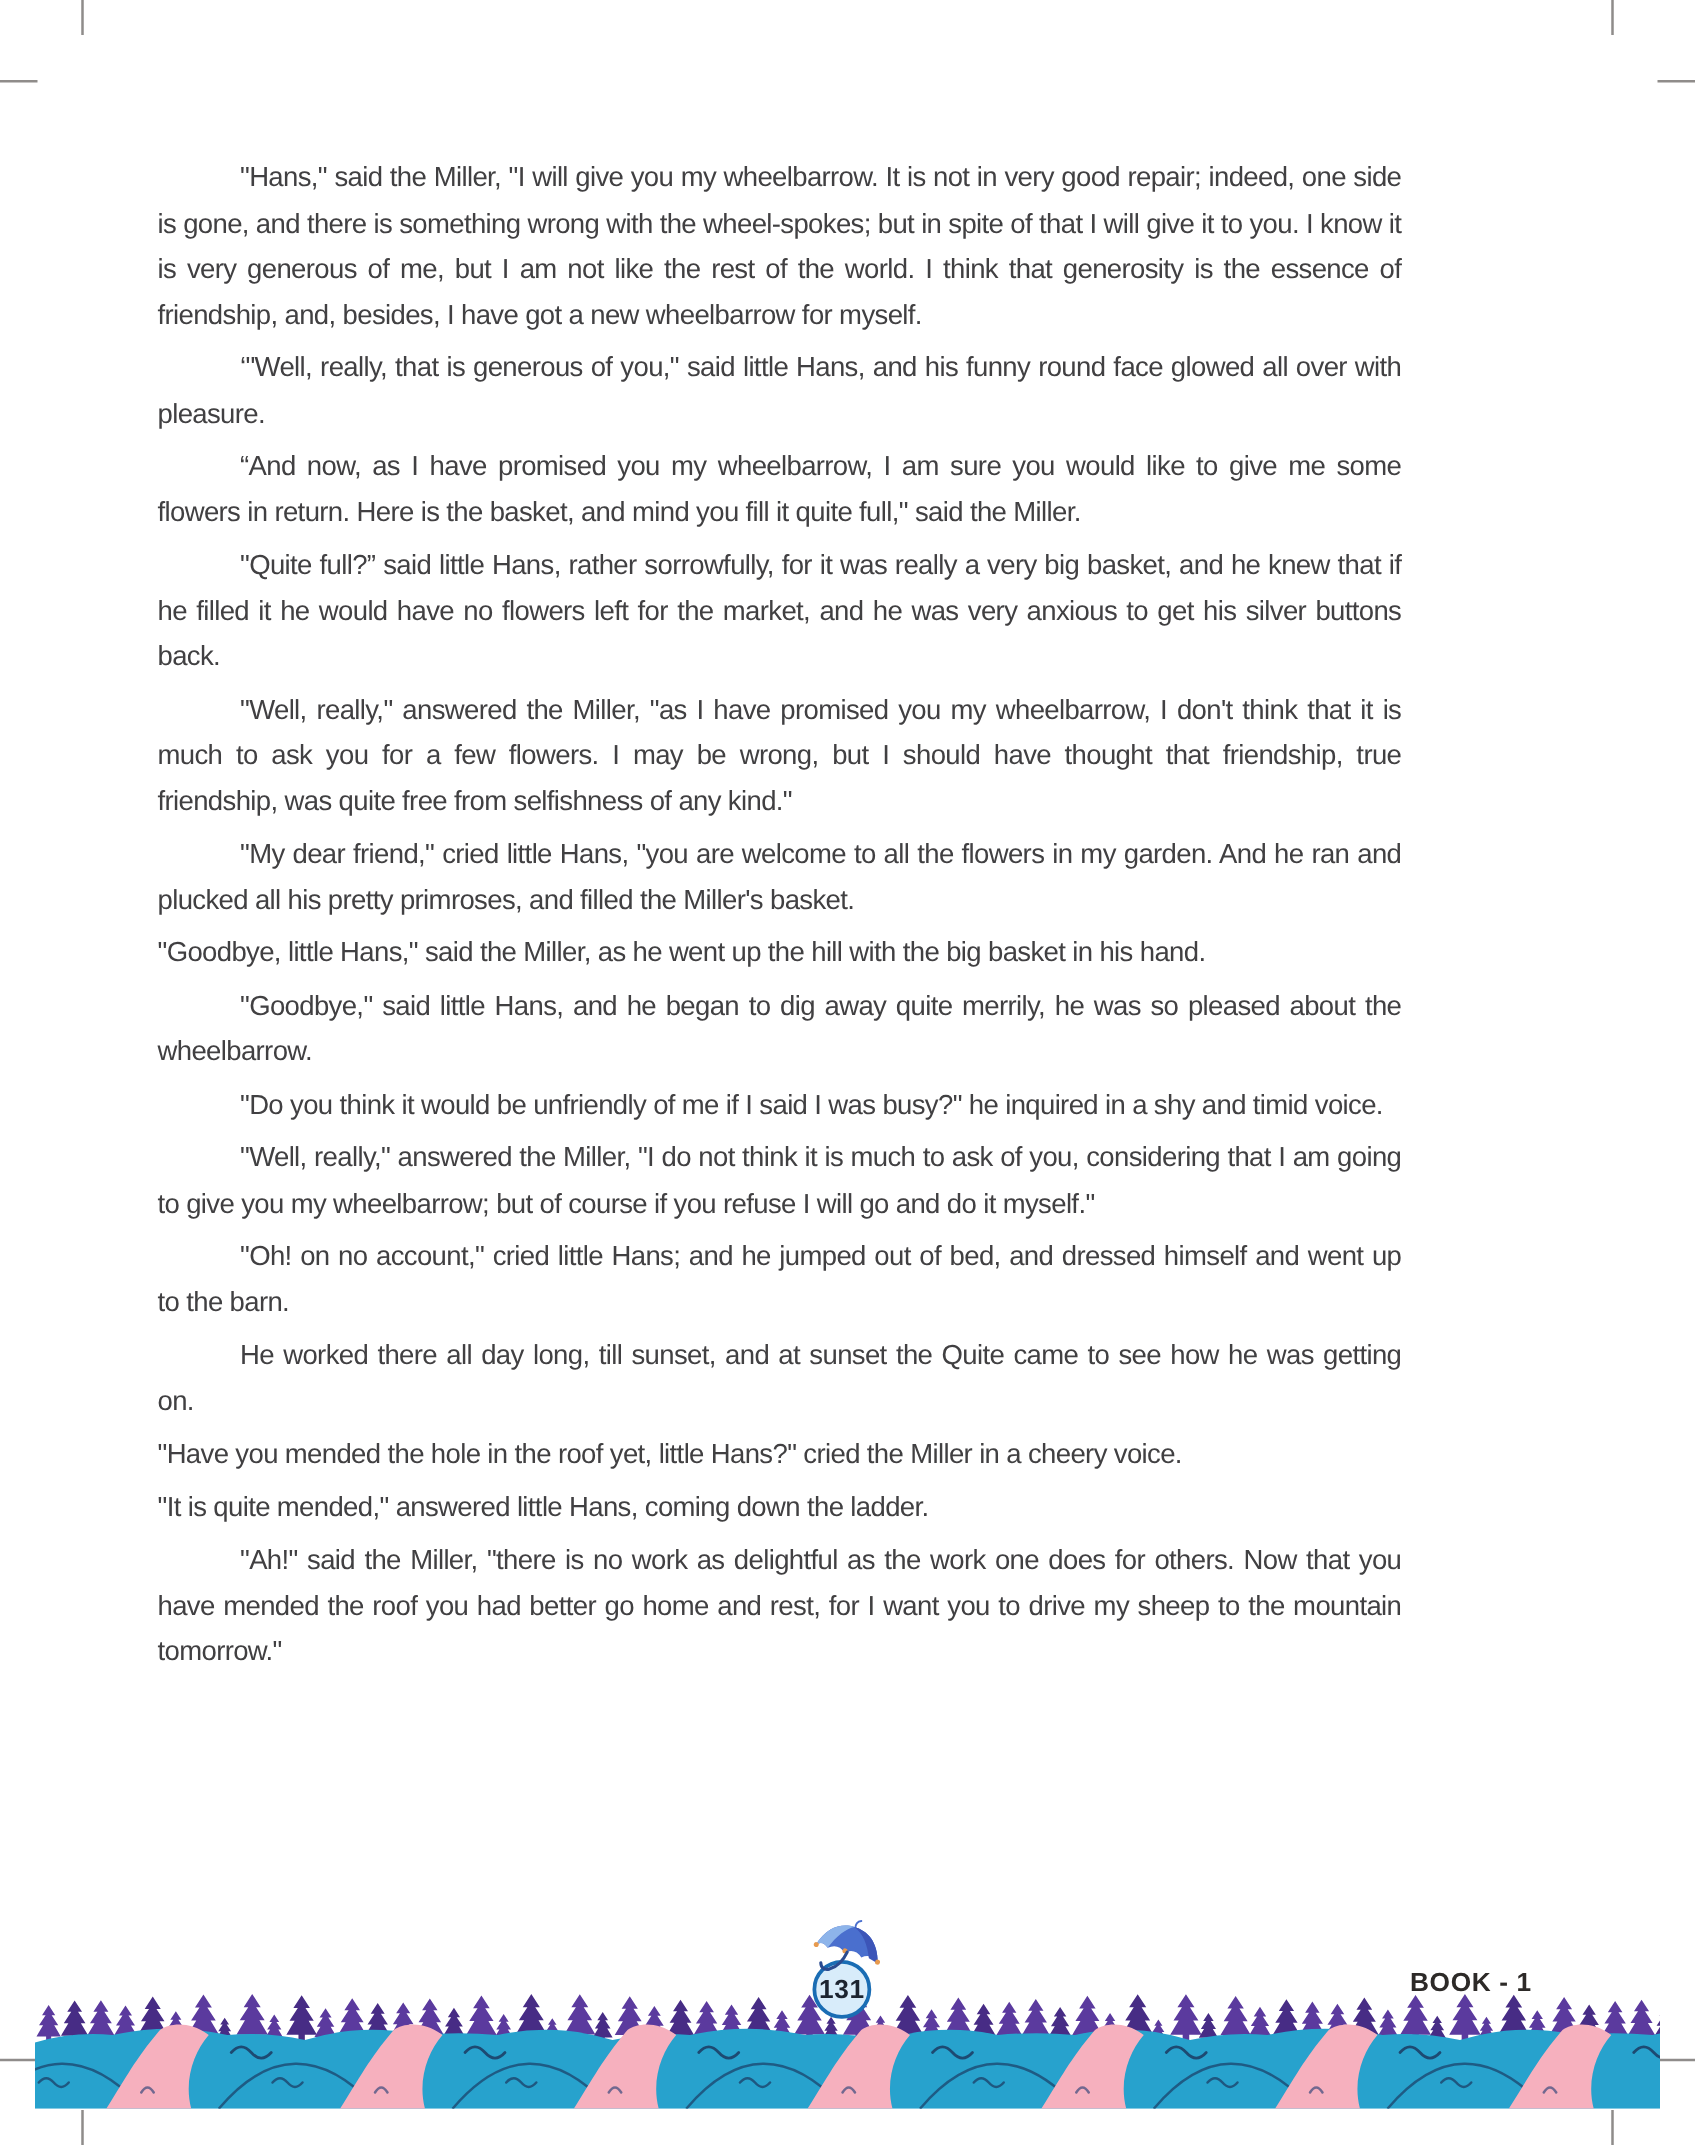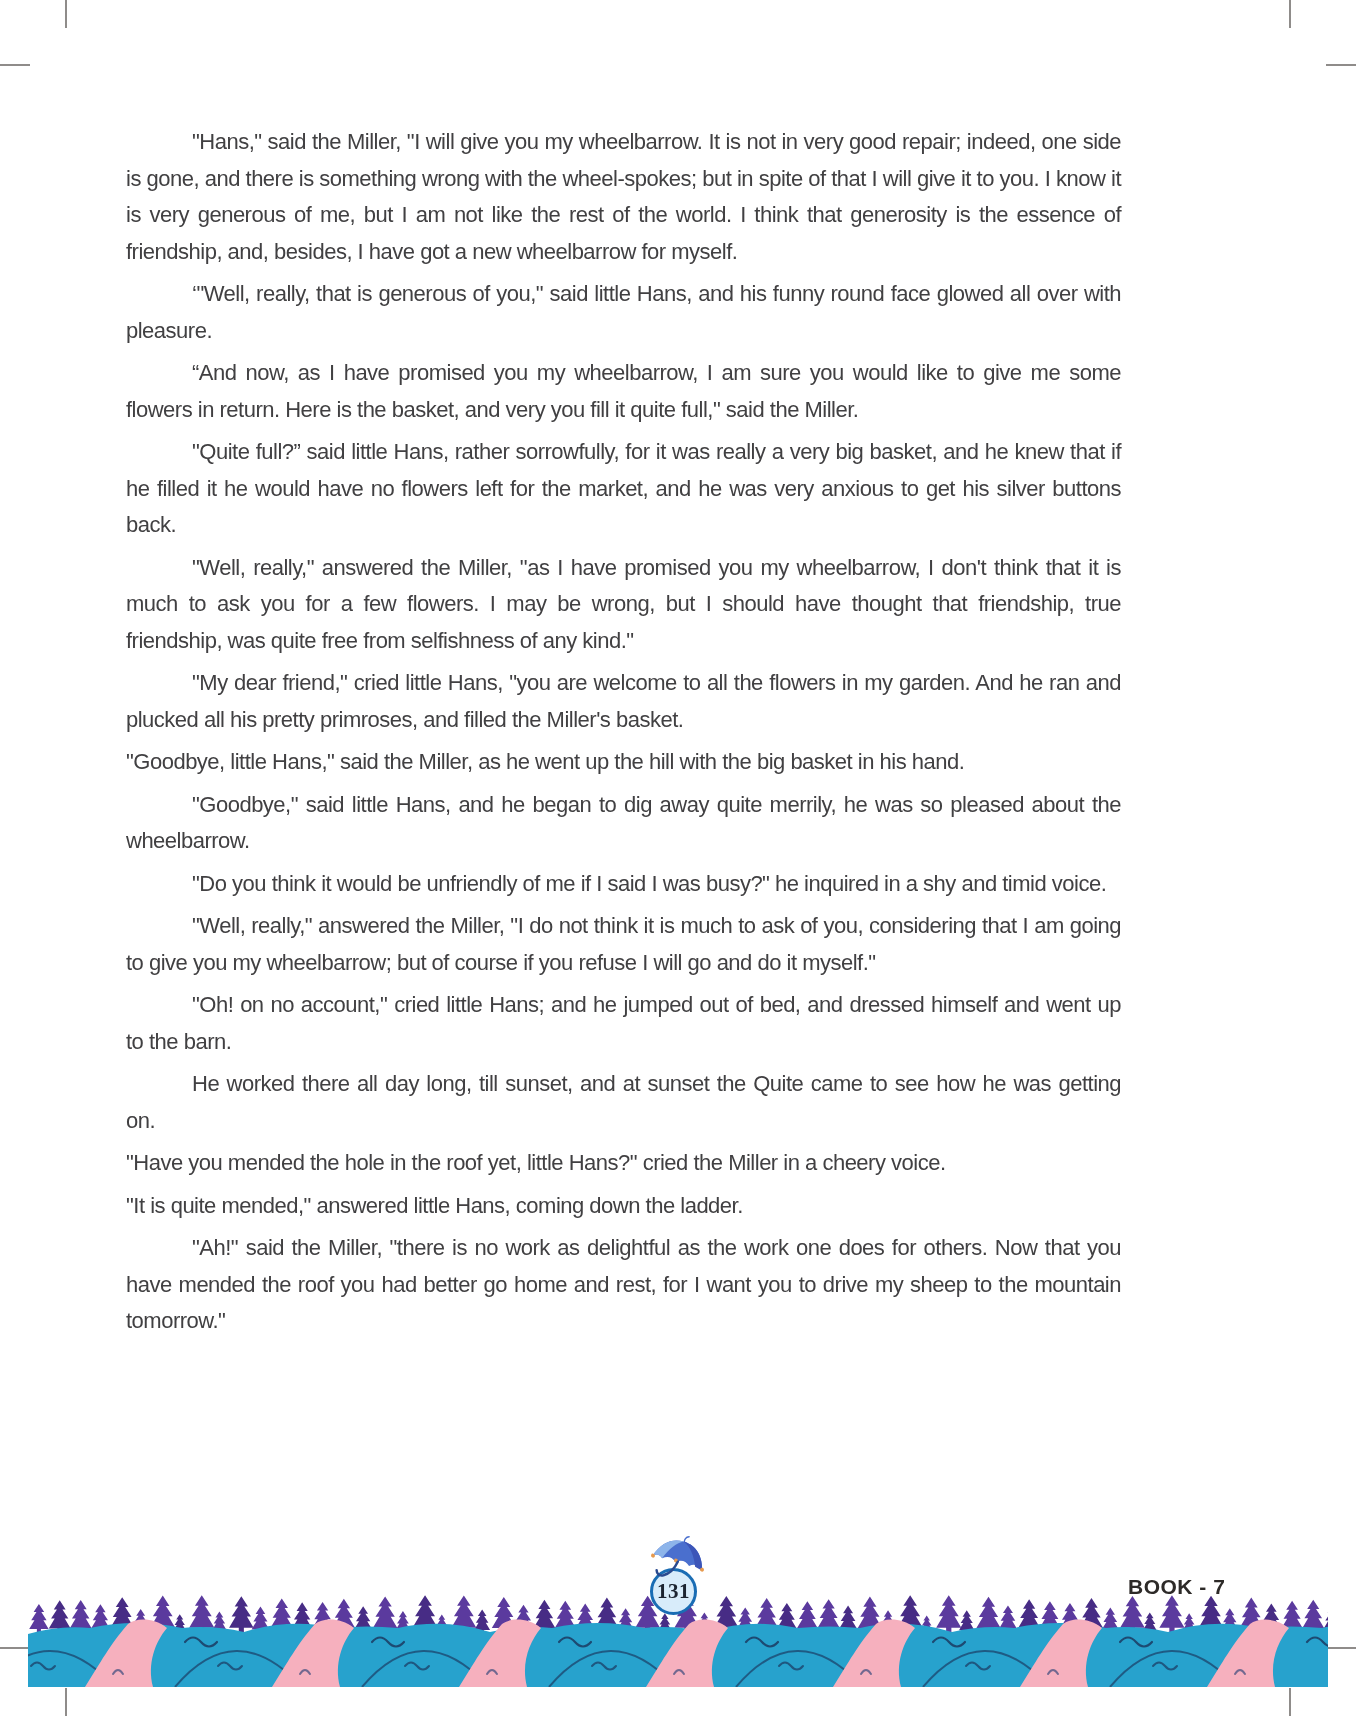--- a/index.html
+++ b/index.html
@@ -9,42 +9,42 @@
   .story{position:absolute;left:126px;top:124px;width:995px;color:#414042;}
   .story p{margin:0 0 6px 0;font-size:22px;line-height:36.5px;letter-spacing:-0.5px;
            text-align:justify;color:#414042;}
   .story p.indented{text-indent:66px;}
   .story p.flush{text-indent:0;}
   .book-label{position:absolute;left:1128px;top:1575px;width:92px;font-size:21px;font-weight:bold;
               letter-spacing:0.5px;color:#2d2a28;white-space:nowrap;}
   .badge{position:absolute;left:650px;top:1568px;width:47px;height:47px;border-radius:50%;
          background:#d8ecfa;border:3px solid #1a6db4;box-sizing:border-box;z-index:6;
          display:flex;align-items:center;justify-content:center;}
-  .badge span{font-size:21px;font-weight:bold;color:#1c2430;letter-spacing:0.5px;font-family:Liberation Serif, serif;}
+  .badge span{font-size:21px;font-weight:bold;color:#1c2430;letter-spacing:0.5px;}
   .umbrella{position:absolute;left:648px;top:1534px;z-index:7;}
   .footer-art{position:absolute;left:28px;top:1592px;z-index:2;}
 </style>
 </head>
 <body>
 
 <div class="page">
 
   <div class="mark" style="left:65px;top:0;width:2px;height:28px;"></div>
   <div class="mark" style="left:0;top:64px;width:30px;height:2px;"></div>
   <div class="mark" style="left:1289px;top:0;width:2px;height:28px;"></div>
   <div class="mark" style="left:1326px;top:64px;width:30px;height:2px;"></div>
   <div class="mark" style="left:0;top:1647px;width:30px;height:2px;"></div>
   <div class="mark" style="left:65px;top:1688px;width:2px;height:28px;"></div>
   <div class="mark" style="left:1326px;top:1647px;width:30px;height:2px;"></div>
   <div class="mark" style="left:1289px;top:1688px;width:2px;height:28px;"></div>
 
   <div class="story">
       <p class="indented">"Hans," said the Miller, "I will give you my wheelbarrow. It is not in very good repair; indeed, one side is gone, and there is something wrong with the wheel-spokes; but in spite of that I will give it to you. I know it is very generous of me, but I am not like the rest of the world. I think that generosity is the essence of friendship, and, besides, I have got a new wheelbarrow for myself.</p>
       <p class="indented">‘"Well, really, that is generous of you," said little Hans, and his funny round face glowed all over with pleasure.</p>
-      <p class="indented">“And now, as I have promised you my wheelbarrow, I am sure you would like to give me some flowers in return. Here is the basket, and very you fill it quite full," said the Miller.</p>
+      <p class="indented">“And now, as I have promised you my wheelbarrow, I am sure you would like to give me some flowers in return. Here is the basket, and mind you fill it quite full," said the Miller.</p>
       <p class="indented">"Quite full?” said little Hans, rather sorrowfully, for it was really a very big basket, and he knew that if he filled it he would have no flowers left for the market, and he was very anxious to get his silver buttons back.</p>
       <p class="indented">"Well, really," answered the Miller, "as I have promised you my wheelbarrow, I don't think that it is much to ask you for a few flowers. I may be wrong, but I should have thought that friendship, true friendship, was quite free from selfishness of any kind."</p>
       <p class="indented">"My dear friend," cried little Hans, "you are welcome to all the flowers in my garden. And he ran and plucked all his pretty primroses, and filled the Miller's basket.</p>
       <p class="flush">"Goodbye, little Hans," said the Miller, as he went up the hill with the big basket in his hand.</p>
       <p class="indented">"Goodbye," said little Hans, and he began to dig away quite merrily, he was so pleased about the wheelbarrow.</p>
       <p class="indented">"Do you think it would be unfriendly of me if I said I was busy?" he inquired in a shy and timid voice.</p>
       <p class="indented">"Well, really," answered the Miller, "I do not think it is much to ask of you, considering that I am going to give you my wheelbarrow; but of course if you refuse I will go and do it myself."</p>
       <p class="indented">"Oh! on no account," cried little Hans; and he jumped out of bed, and dressed himself and went up to the barn.</p>
       <p class="indented">He worked there all day long, till sunset, and at sunset the Quite came to see how he was getting on.</p>
       <p class="flush">"Have you mended the hole in the roof yet, little Hans?" cried the Miller in a cheery voice.</p>
@@ -173,15 +173,15 @@
       <path d="M4,26 C9,8 20,3 30,3 C40,3 51,8 56,26 Q49,19 42,25 Q35,19 28,25 Q21,19 14,25 Q8,20 4,26 Z" fill="#4a6fce"></path>
       <path d="M4,26 C9,8 20,3 30,3 C24,6 18,14 14,25 Q8,20 4,26 Z" fill="#8db4ea"></path>
       <path d="M56,26 C51,8 40,3 30,3 C38,6 44,14 48,24 Z" fill="#3c55b8"></path>
       <circle cx="4.5" cy="25" r="2" fill="#e79a4e"></circle>
       <circle cx="28" cy="23.5" r="2" fill="#e79a4e"></circle>
       <circle cx="55.5" cy="25" r="2" fill="#e79a4e"></circle>
       <path d="M30,24 Q28,36 20,41 Q14,44 12,38" fill="none" stroke="#2a4a8f" stroke-width="2.5" stroke-linecap="round"></path>
     </g>
   </svg>
 
-  <div class="book-label">BOOK - 7</div>
+  <div class="book-label">BOOK - 1</div>
 
 </div>
 
 </body></html>

